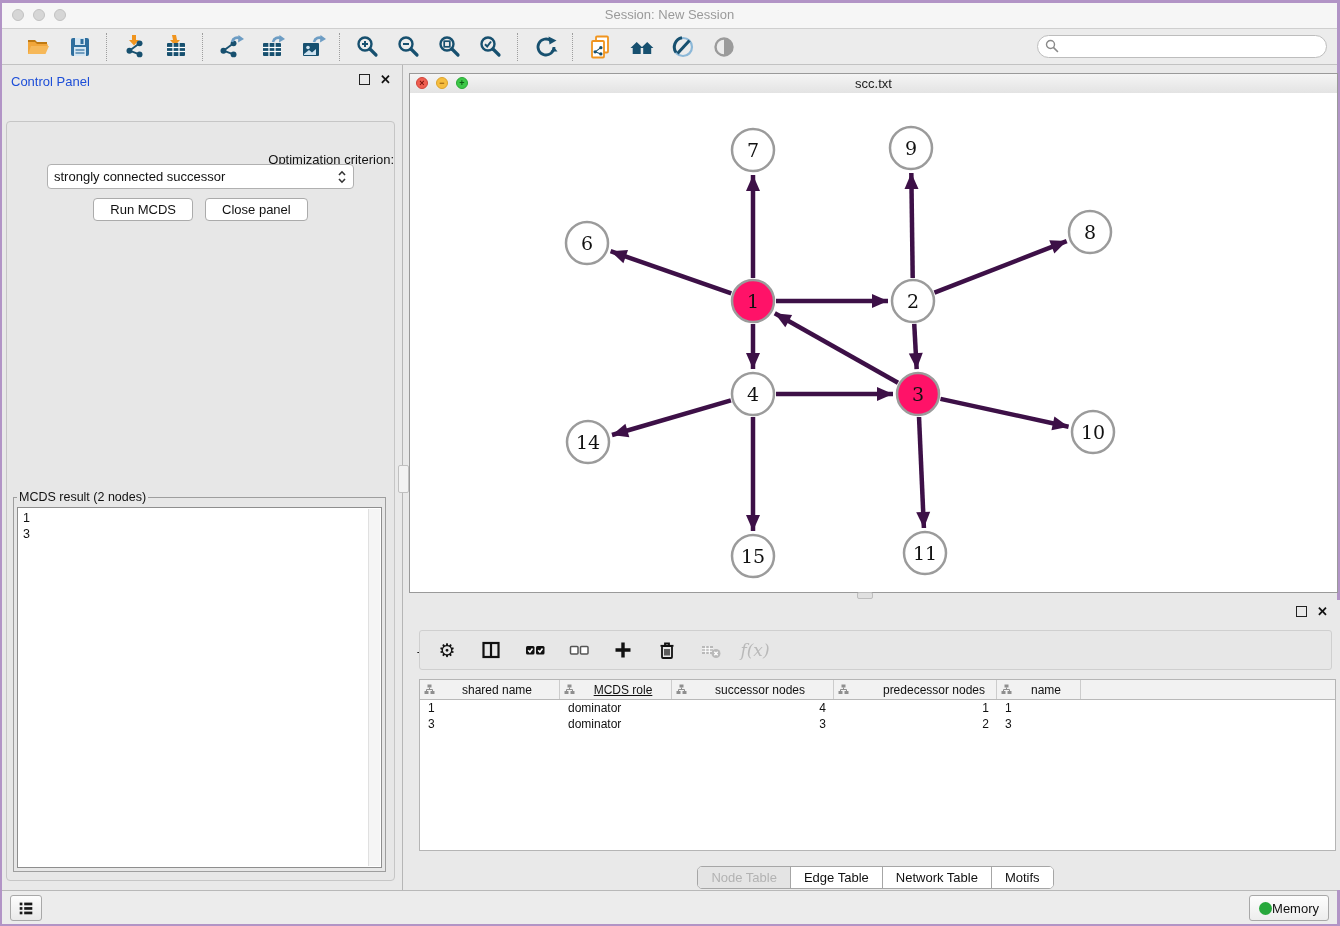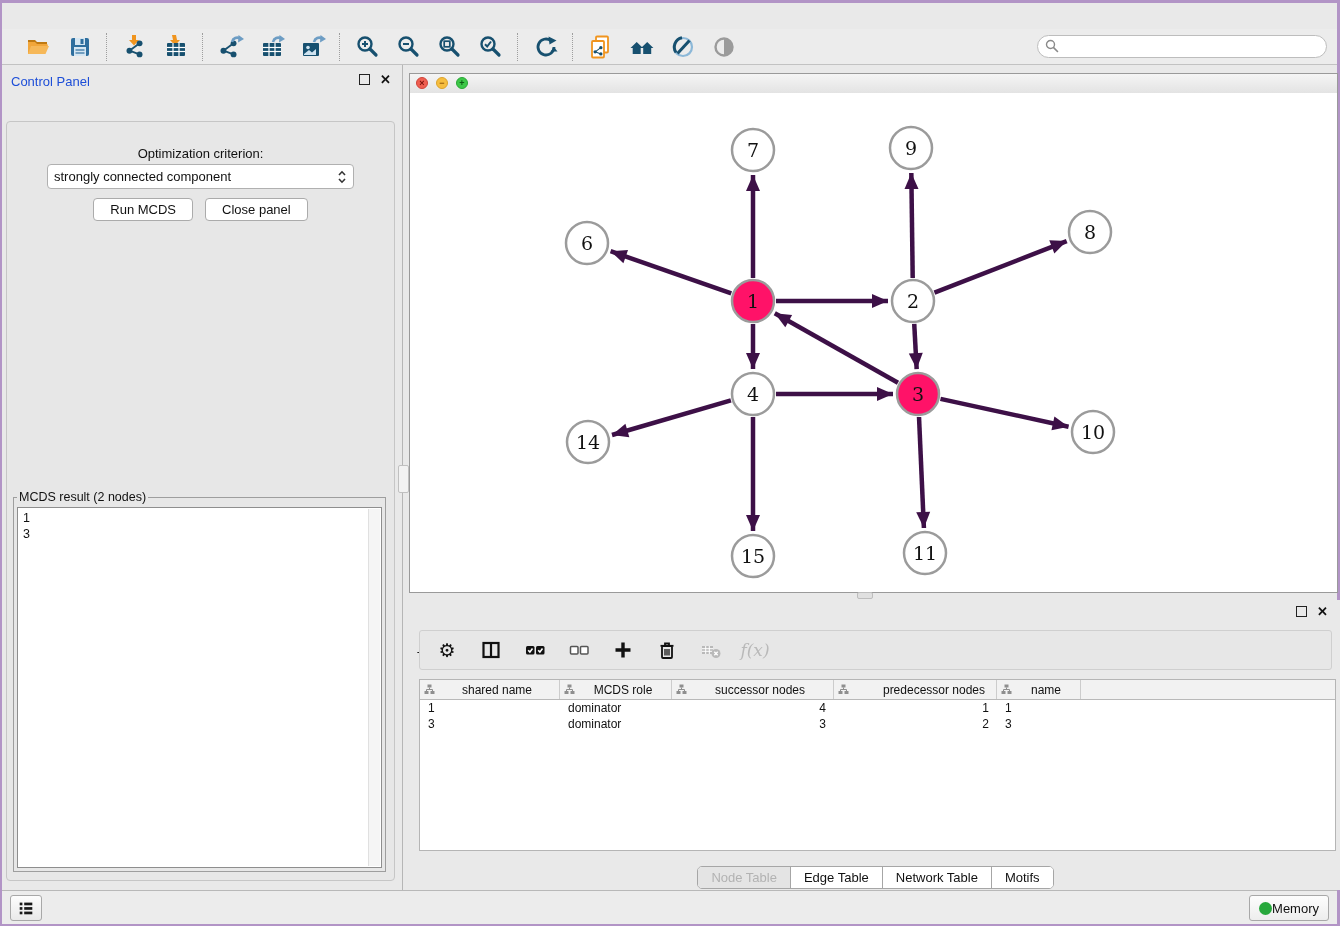--- a/index.html
+++ b/index.html
@@ -29,21 +29,21 @@
   .panel-ctrl{position:absolute;top:9px;display:flex;gap:10px;align-items:center;}
   .cp-header .panel-ctrl{right:10px;}
   .float-box{width:9px;height:9px;border:1.6px solid #222;display:inline-block;cursor:pointer;}
   .close-x{font-size:13px;font-weight:bold;color:#111;line-height:10px;cursor:pointer;}
   .seg{display:inline-flex;border:1px solid #a6a6a6;border-radius:5px;overflow:hidden;background:#fff;}
   .seg .tab{padding:3px 13px;font-size:13px;color:#111;background:#fff;border-right:1px solid #a6a6a6;cursor:pointer;white-space:nowrap;}
   .seg .tab:last-child{border-right:none;}
   .seg .tab.active{background:#e4e4e4;color:#b2b2b2;}
   .cp-tabs{position:absolute;top:34px;left:0;right:0;text-align:center;}
   .cp-body{position:absolute;left:4px;top:56px;width:389px;height:760px;background:#e7e7e7;border:1px solid #c6c6c6;border-radius:4px;box-sizing:border-box;}
-  .opt-label{position:absolute;top:24px;left:0;right:0;text-align:center;font-size:13px;color:#111;}
+  .opt-label{position:absolute;top:30px;left:0;right:0;text-align:right;font-size:13px;color:#111;}
   .dropdown{position:absolute;top:42px;left:40px;right:40px;height:23px;background:#fff;border:1px solid #b0b0b0;border-radius:4px;display:flex;align-items:center;font-size:13px;color:#111;padding:0 6px;cursor:pointer;}
   .dropdown .dd-label{flex:1;}
   .btn-row{position:absolute;top:76px;left:0;right:0;display:flex;justify-content:center;gap:12px;}
   .btn{background:#fff;border:1px solid #ababab;border-radius:4px;font-size:13px;color:#111;padding:3px 16px;cursor:pointer;font-family:"Liberation Sans",sans-serif;}
   fieldset.result{position:absolute;left:6px;right:8px;top:368px;bottom:8px;border:1px solid #9e9e9e;margin:0;padding:3px;background:transparent;}
   fieldset.result legend{font-size:12.5px;color:#111;padding:0 2px;}
   .result-box{position:relative;background:#fff;border:1px solid #8e8e8e;height:100%;box-sizing:border-box;font-size:12.5px;color:#111;padding:2px 5px;line-height:16px;overflow:hidden;}
   .result-scroll{position:absolute;right:1px;top:1px;bottom:1px;width:11px;background:#f5f5f5;border-left:1px solid #e0e0e0;}
 
   .v-divider{position:absolute;left:400px;top:62px;width:1px;height:831px;background:#b6b6b6;}
@@ -84,20 +84,28 @@
   .statusbar{position:absolute;left:0;right:0;bottom:0;height:33px;background:#ececec;border-top:1px solid #b8b8b8;}
   .sb-left{position:absolute;left:8px;top:4px;width:30px;height:24px;background:linear-gradient(#fdfdfd,#e9e9e9);border:1px solid #a8a8a8;border-radius:3px;display:flex;align-items:center;justify-content:center;cursor:pointer;}
   .sb-right{position:absolute;right:8px;top:4px;height:24px;background:linear-gradient(#fdfdfd,#ededed);border:1px solid #a8a8a8;border-radius:3px;display:flex;align-items:center;padding:0 9px;font-size:13px;color:#111;cursor:pointer;}
   .mem-dot{width:13px;height:13px;border-radius:50%;background:#27a83c;}
 </style>
 </head>
 <body>
 
 <div id="app">
 
+  <div class="titlebar">
+    <div class="lights">
+      <span class="dot"></span>
+      <span class="dot"></span>
+      <span class="dot"></span>
+    </div>
+    <div class="apptitle">Session: New Session</div>
+  </div>
 
   <div class="toolbar" id="main-toolbar">
     <div class="tb-group">
         <span class="tb-icon">
           <svg viewBox="0 0 26 26">
             <path d="M2 6h7l2 2h10v3H2z" fill="#c07a12"></path>
             <path d="M2 19V8h7l2 2h10l1 1-4 9H2z" fill="#f2a63a"></path>
             <path d="M5 12h18l-3.5 8H2z" fill="#f6b859"></path>
           </svg>
         </span>
@@ -277,21 +285,21 @@
     <div class="cp-header">
       <span class="cp-title">Control Panel</span>
       <span class="panel-ctrl">
         <span class="float-box"></span>
         <span class="close-x">✕</span>
       </span>
     </div>
     <div class="cp-body">
       <div class="opt-label">Optimization criterion:</div>
       <div class="dropdown">
-        <span class="dd-label">strongly connected component</span>
+        <span class="dd-label">strongly connected successor</span>
         <svg width="10" height="14" viewBox="0 0 10 14">
             <path d="M2 5 L5 1.8 L8 5" fill="none" stroke="#333" stroke-width="1.6"></path>
             <path d="M2 9 L5 12.2 L8 9" fill="none" stroke="#333" stroke-width="1.6"></path>
           </svg>
       </div>
       <div class="btn-row">
         <button class="btn">Run MCDS</button>
         <button class="btn">Close panel</button>
       </div>
       <fieldset class="result">
@@ -308,20 +316,21 @@
   <div class="v-divider"></div>
   <div class="v-handle"></div>
 
   <div class="netwin">
     <div class="nw-titlebar">
       <div class="nw-lights">
         <span class="light red">×</span>
         <span class="light yellow">−</span>
         <span class="light green">+</span>
       </div>
+      <div class="nw-title">scc.txt</div>
     </div>
     <div class="nw-canvas" id="nw-canvas">
         <svg width="927" height="499" viewBox="0 0 927 499">
           <defs>
             <marker id="arrow" markerUnits="userSpaceOnUse" markerWidth="20" markerHeight="16" refX="17" refY="8" orient="auto">
               <path d="M1,1 L17,8 L1,15 Z" fill="#3d1047"></path>
             </marker>
           </defs>
           <line x1="343" y1="185" x2="343" y2="82" stroke="#3d1047" stroke-width="4.5" marker-end="url(#arrow)"></line>
           <line x1="321.28718253123094" y1="200.4135938964542" x2="200.60088855300984" y2="158.24609359081066" stroke="#3d1047" stroke-width="4.5" marker-end="url(#arrow)"></line>
@@ -459,21 +468,21 @@
             <svg class="tree-icon" width="11" height="11" viewBox="0 0 11 11">
               <g fill="#8f8f8f">
                 <rect x="3.5" y="0.5" width="4" height="3"></rect>
                 <rect x="0.5" y="7" width="4" height="3"></rect>
                 <rect x="6.5" y="7" width="4" height="3"></rect>
               </g>
               <path d="M5.5 3.5v2M2.5 7V5.5h6V7" stroke="#8f8f8f" fill="none"></path>
             </svg>
             <span class="th-label">shared name</span>
           </div>
-          <div class="th" style="width: 112px;">
+          <div class="th" style="width: 112px; text-decoration: underline;">
             <svg class="tree-icon" width="11" height="11" viewBox="0 0 11 11">
               <g fill="#8f8f8f">
                 <rect x="3.5" y="0.5" width="4" height="3"></rect>
                 <rect x="0.5" y="7" width="4" height="3"></rect>
                 <rect x="6.5" y="7" width="4" height="3"></rect>
               </g>
               <path d="M5.5 3.5v2M2.5 7V5.5h6V7" stroke="#8f8f8f" fill="none"></path>
             </svg>
             <span class="th-label">MCDS role</span>
           </div>

